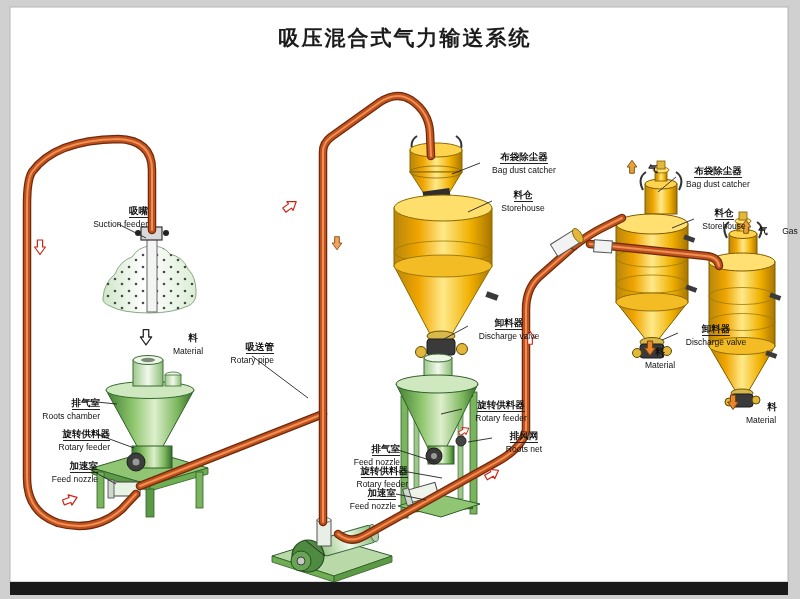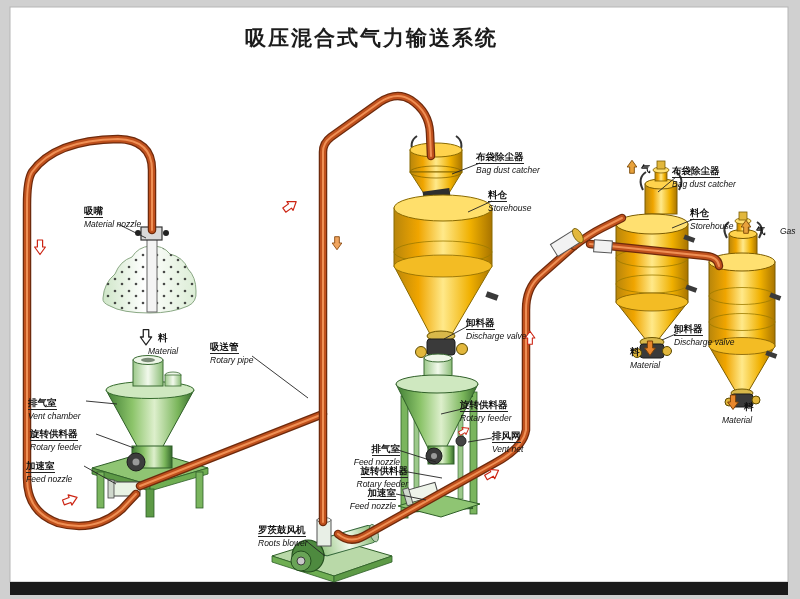--- a/index.html
+++ b/index.html
@@ -1,25 +1,25 @@
 <!DOCTYPE html>
 <html><head>
 <meta charset="utf-8">
 <style>
   html,body{margin:0;padding:0;background:#e9e9e9;}
   .stage{position:relative;width:800px;height:599px;overflow:hidden;background:#d0d0d0;
          font-family:"Liberation Sans","DejaVu Sans",sans-serif;}
   .stage svg{position:absolute;left:0;top:0;}
-  .title{position:absolute;left:245px;top:24px;width:320px;
+  .title{position:absolute;left:245px;top:24px;width:320px;text-align:center;
          font-size:21px;font-weight:bold;color:#1c1c1c;letter-spacing:2px;}
-  .label{position:absolute;color:#111;text-align:left;line-height:1.18;}
+  .label{position:absolute;color:#111;text-align:right;line-height:1.18;}
   .label .zh{font-size:9.5px;font-weight:bold;display:inline-block;white-space:nowrap;}
   .label .zh.u{border-bottom:1px solid #222;padding-bottom:1px;}
-  .label .en{font-size:8.5px;display:block;white-space:nowrap;font-style:italic;}
-  .l{text-align:left;} .r{text-align:right;}
+  .label .en{font-size:8.5px;display:block;white-space:nowrap;}
+  .l{text-align:center;} .r{text-align:right;}
   .pipeO{fill:none;stroke:#6e2a0c;stroke-width:8.5;stroke-linecap:round;stroke-linejoin:round;}
   .pipeB{fill:none;stroke:#c0511d;stroke-width:6;stroke-linecap:round;stroke-linejoin:round;}
   .pipeH{fill:none;stroke:#ef9055;stroke-width:2;stroke-linecap:round;stroke-linejoin:round;}
   .ldr{stroke:#222;stroke-width:0.9;fill:none;}
   .arrR{fill:#ffffff;stroke:#cc2413;stroke-width:1.2;stroke-linejoin:round;}
   .arrO{fill:#f0a55f;stroke:#8a4a10;stroke-width:1;stroke-linejoin:round;}
   .arrM{fill:#e8862c;stroke:#7a4008;stroke-width:1;stroke-linejoin:round;}
   .arrW{fill:#ffffff;stroke:#222;stroke-width:1.2;stroke-linejoin:round;}
   .arrG{fill:#e8a23c;stroke:#7a4a08;stroke-width:1;stroke-linejoin:round;}
 </style>
@@ -275,33 +275,33 @@
     <path class="ldr" d="M676,177 L658,192"></path>
     <path class="ldr" d="M694,219 L672,228"></path>
     <path class="ldr" d="M678,333 L662,340"></path>
   </g>
 </svg>
 
 <div class="title">吸压混合式气力输送系统</div>
 
 <div class="label" style="left:84px;top:200px;width:64px;">
   <span class="zh u">吸嘴</span>
-  <span class="en">Material nozzle</span>
+  <span class="en">Suction feeder</span>
 </div>
 <div class="label l" style="left:158px;top:327px;width:70px;">
   <span class="zh">料</span>
   <span class="en" style="margin-left:-10px;">Material</span>
 </div>
 <div class="label" style="left:210px;top:336px;width:64px;">
   <span class="zh u">吸送管</span>
   <span class="en">Rotary pipe</span>
 </div>
 <div class="label" style="left:28px;top:392px;width:72px;">
   <span class="zh u">排气室</span>
-  <span class="en">Vent chamber</span>
+  <span class="en">Roots chamber</span>
 </div>
 <div class="label" style="left:30px;top:423px;width:80px;">
   <span class="zh u">旋转供料器</span>
   <span class="en">Rotary feeder</span>
 </div>
 <div class="label" style="left:26px;top:455px;width:72px;">
   <span class="zh u">加速室</span>
   <span class="en">Feed nozzle</span>
 </div>
 <div class="label l" style="left:476px;top:146px;width:96px;">
@@ -315,38 +315,34 @@
 <div class="label l" style="left:466px;top:312px;width:86px;">
   <span class="zh u">卸料器</span>
   <span class="en">Discharge valve</span>
 </div>
 <div class="label l" style="left:460px;top:394px;width:82px;">
   <span class="zh u">旋转供料器</span>
   <span class="en">Rotary feeder</span>
 </div>
 <div class="label l" style="left:492px;top:425px;width:64px;">
   <span class="zh u">排风网</span>
-  <span class="en">Vent net</span>
+  <span class="en">Roots net</span>
 </div>
 <div class="label r" style="left:338px;top:438px;width:62px;">
   <span class="zh u">排气室</span>
   <span class="en">Feed nozzle</span>
 </div>
 <div class="label r" style="left:330px;top:460px;width:78px;">
   <span class="zh u">旋转供料器</span>
   <span class="en">Rotary feeder</span>
 </div>
 <div class="label r" style="left:328px;top:482px;width:68px;">
   <span class="zh u">加速室</span>
   <span class="en">Feed nozzle</span>
 </div>
-<div class="label" style="left:258px;top:519px;width:80px;">
-  <span class="zh u">罗茨鼓风机</span>
-  <span class="en">Roots blower</span>
-</div>
 <div class="label l" style="left:641px;top:158px;width:24px;">
   <span class="zh">气</span>
 </div>
 <div class="label l" style="left:672px;top:160px;width:92px;">
   <span class="zh u">布袋除尘器</span>
   <span class="en">Bag dust catcher</span>
 </div>
 <div class="label l" style="left:690px;top:202px;width:68px;">
   <span class="zh u">料仓</span>
   <span class="en">Storehouse</span>

